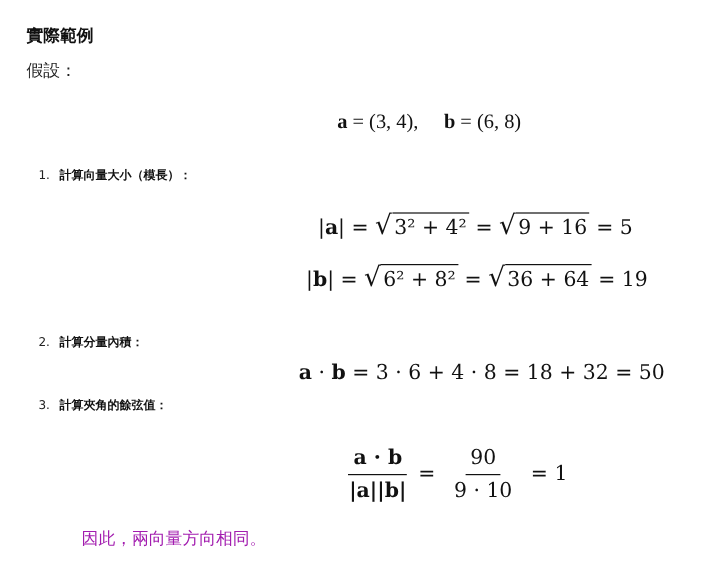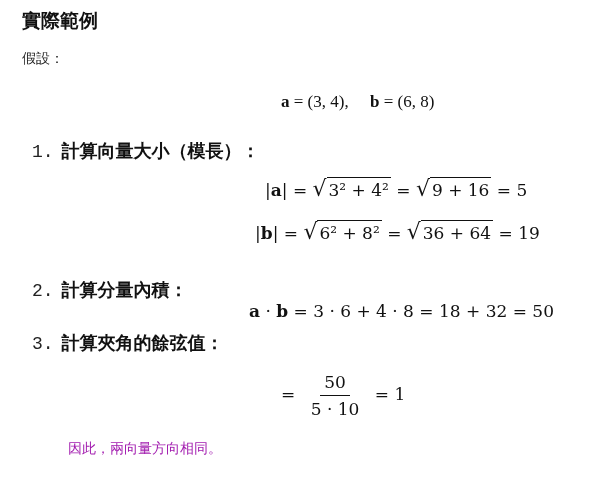--- a/index.html
+++ b/index.html
@@ -1,28 +1,28 @@
 <!DOCTYPE html>
 <html><head>
 <meta charset="utf-8">
 <style>
   html, body { margin: 0; padding: 0; background: #ffffff; }
   body {
     width: 602px; height: 480px; position: relative; overflow: hidden;
     font-family: "DejaVu Sans", "Liberation Sans", sans-serif;
     color: #1a1a1a;
   }
-  .title { position: absolute; left: 22px; top: 8px; font-size: 19px; font-weight: bold; color: #111; }
+  .title { position: absolute; left: 22px; top: 21px; font-size: 14px; font-weight: bold; color: #111; }
   .assume { position: absolute; left: 22px; top: 50px; font-size: 14px; color: #222; }
   .math {
     position: absolute; font-family: "DejaVu Serif", "Liberation Serif", serif;
     font-size: 17px; color: #111; white-space: nowrap;
   }
   .math b { font-weight: bold; }
-  .step { position: absolute; left: 32px; font-size: 18px; color: #111; font-weight: bold; font-family: Liberation Mono, monospace; }
+  .step { position: absolute; left: 32px; font-size: 10px; color: #111; font-weight: bold; }
   .step .num { font-weight: normal; margin-right: 8px; color: #222; }
   .sqrt { display: inline-block; position: relative; padding-left: 14px; }
   .sqrt::before {
     content: "√"; position: absolute; left: 0; top: -4px; font-size: 22px;
   }
   .sqrt .rad { border-top: 1.3px solid #111; padding: 2px 2px 0 2px; }
   .frac { display: inline-flex; flex-direction: column; align-items: center; vertical-align: middle; margin: 0 6px; }
   .frac .n { padding: 0 4px 3px 4px; border-bottom: 1.3px solid #111; }
   .frac .d { padding: 3px 4px 0 4px; }
   .conclusion { position: absolute; left: 68px; top: 440px; font-size: 14px; color: #a21caf; }
@@ -66,21 +66,24 @@
 <div class="math" style="left:249px; top:301px;">
   <b>a</b> · <b>b</b>
   <span>= 3 · 6 + 4 · 8 = 18 + 32 = 50</span>
 </div>
 
 <div class="step" style="top:331px;">
   <span class="num">3.</span><span>計算夾角的餘弦值：</span>
 </div>
 
 <div class="math" style="left:281px; top:372px;">
-  =
   <span class="frac">
-      <span class="n">50</span>
-      <span class="d">5 · 10</span>
+      <b class="n">a · b</b>
+      <b class="d">|a||b|</b>
+    </span>=
+  <span class="frac">
+      <span class="n">90</span>
+      <span class="d">9 · 10</span>
     </span>
   <span>= 1</span>
 </div>
 
 <div class="conclusion">因此，兩向量方向相同。</div>
 
 </body></html>

